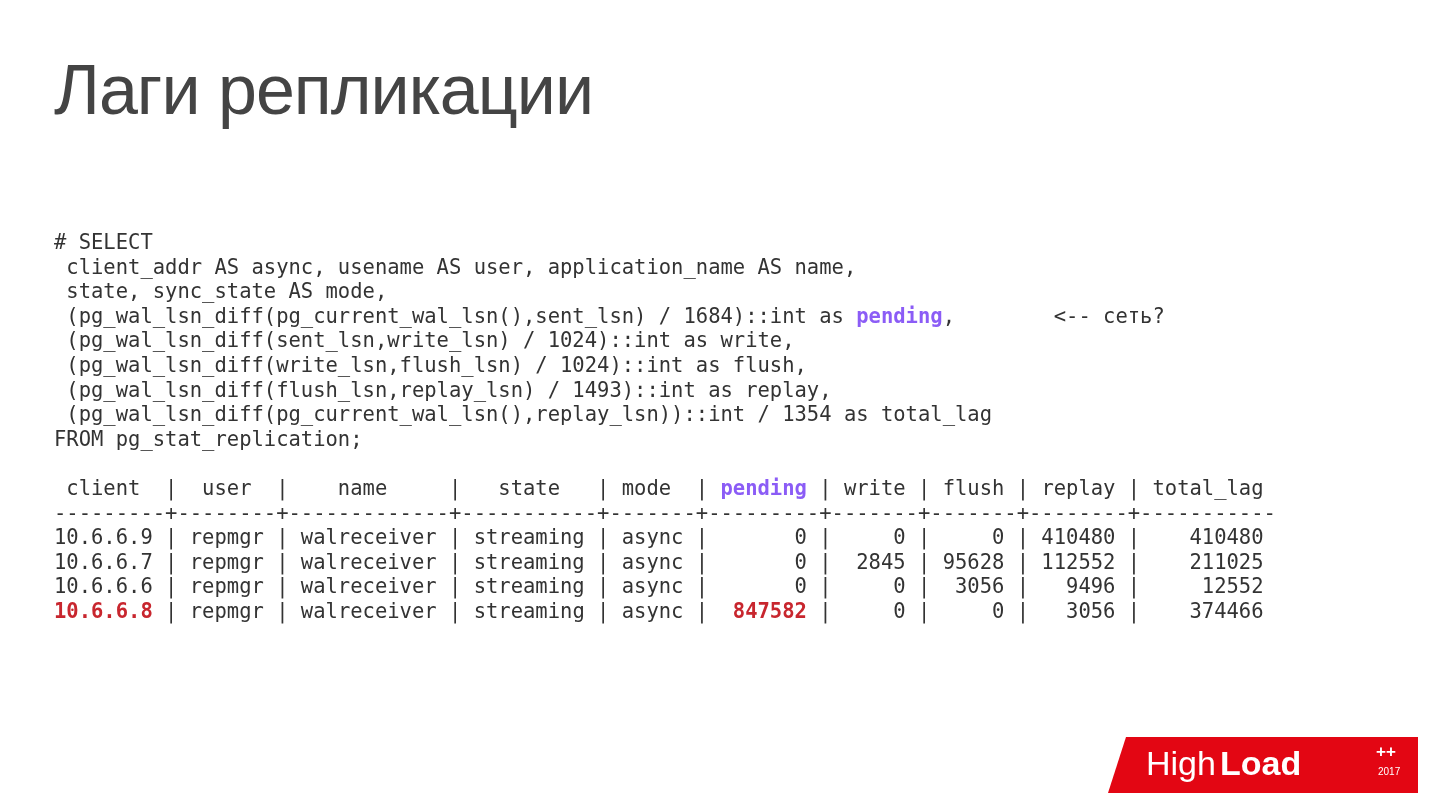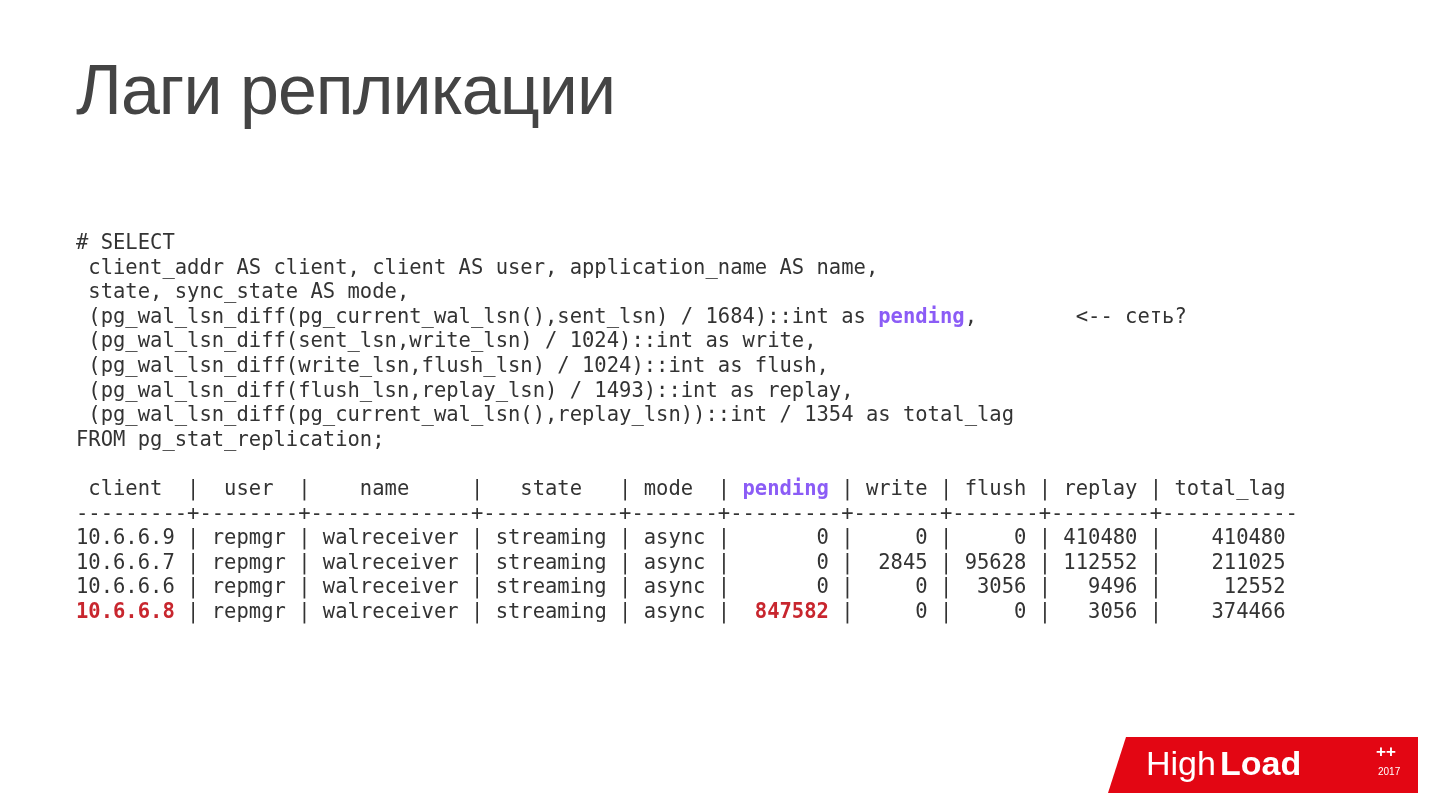--- a/index.html
+++ b/index.html
@@ -1,17 +1,17 @@
 <!DOCTYPE html>
 <html><head>
 <meta charset="utf-8">
 <style>
   * { margin: 0; padding: 0; box-sizing: border-box; }
   html, body { width: 1430px; height: 803px; background: #fff; font-family: Arial, Helvetica, sans-serif; color: #333; position: relative; }
-  .slide { width: 100%; height: 100%; padding: 50px 70px 0 76px; }
+  .slide { width: 100%; height: 100%; padding: 50px 70px 0 54px; }
   .title { font-size: 70px; font-weight: 400; color: #444; letter-spacing: -1px; }
   .code {
     margin-top: 100px;
     font-family: "DejaVu Sans Mono", "Liberation Mono", Consolas, Menlo, monospace;
     font-size: 20.5px;
     line-height: 1.2;
     white-space: pre;
     color: #333;
   }
   .hl { color: #8b5cf6; font-weight: bold; }
@@ -31,21 +31,21 @@
     font-family: Arial, Helvetica, sans-serif;
   }
 </style>
 </head>
 <body>
 
 <div class="slide">
   <h1 class="title">Лаги репликации</h1>
 
   <div class="code"><span># SELECT</span>
-<span> client_addr AS client, client AS user, application_name AS name,</span>
+<span> client_addr AS async, usename AS user, application_name AS name,</span>
 <span> state, sync_state AS mode,</span>
 <span> (pg_wal_lsn_diff(pg_current_wal_lsn(),sent_lsn) / 1684)::int as </span><span class="hl">pending</span><span>,        &lt;-- сеть?</span>
 <span> (pg_wal_lsn_diff(sent_lsn,write_lsn) / 1024)::int as write,</span>
 <span> (pg_wal_lsn_diff(write_lsn,flush_lsn) / 1024)::int as flush,</span>
 <span> (pg_wal_lsn_diff(flush_lsn,replay_lsn) / 1493)::int as replay,</span>
 <span> (pg_wal_lsn_diff(pg_current_wal_lsn(),replay_lsn))::int / 1354 as total_lag</span>
 <span>FROM pg_stat_replication;</span>
 <span> </span>
 <span> client  |  user  |    name     |   state   | mode  | </span><span class="hl">pending</span><span> | write | flush | replay | total_lag</span>
 <span>---------+--------+-------------+-----------+-------+---------+-------+-------+--------+-----------</span>

